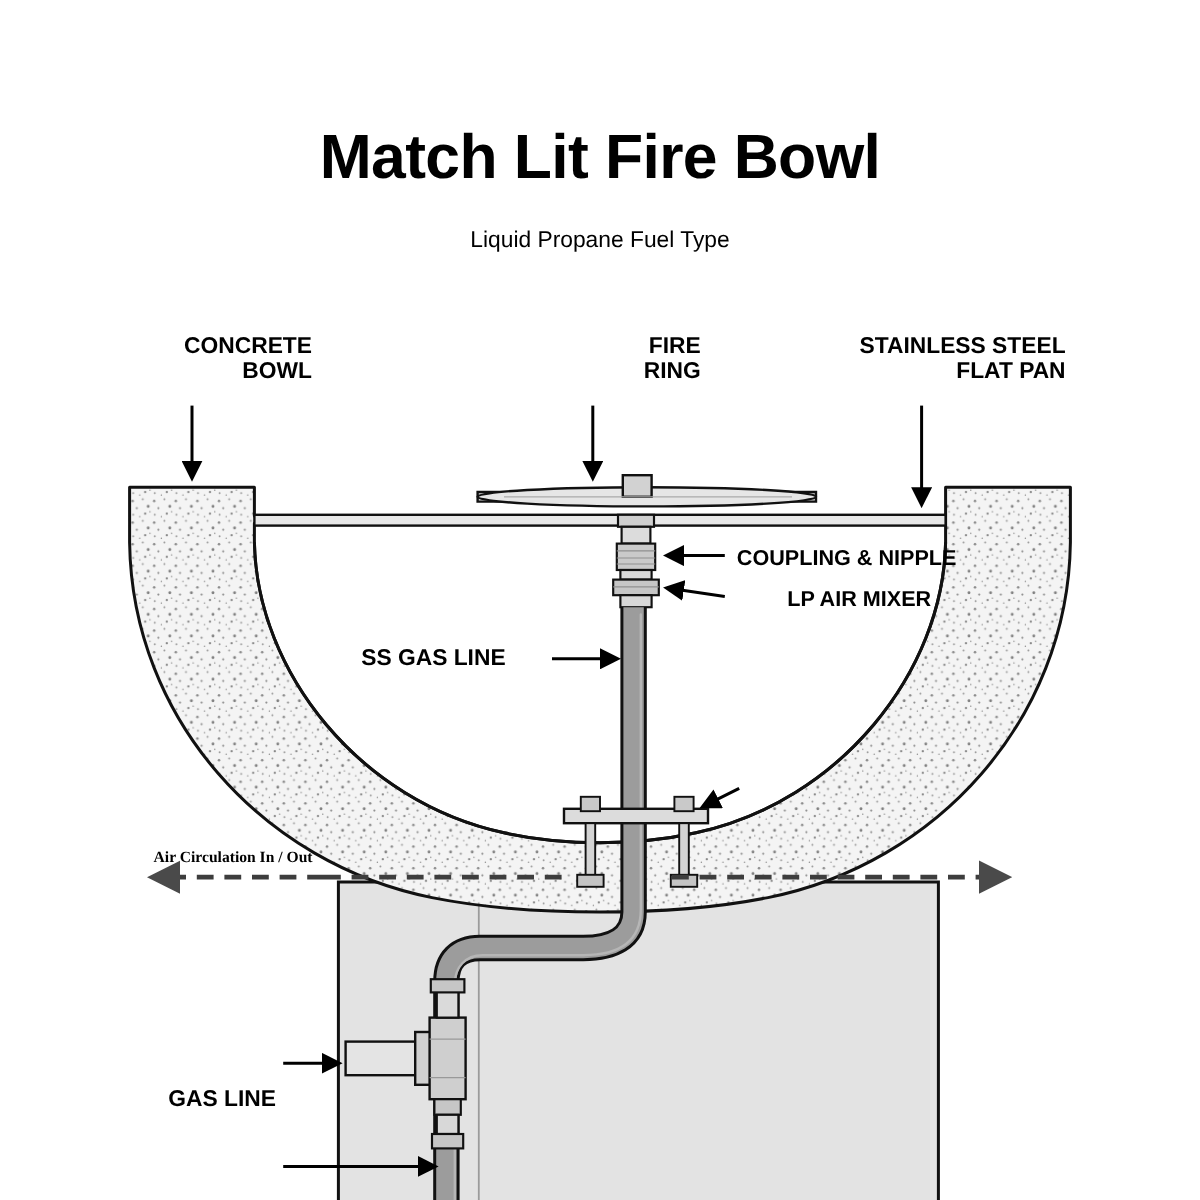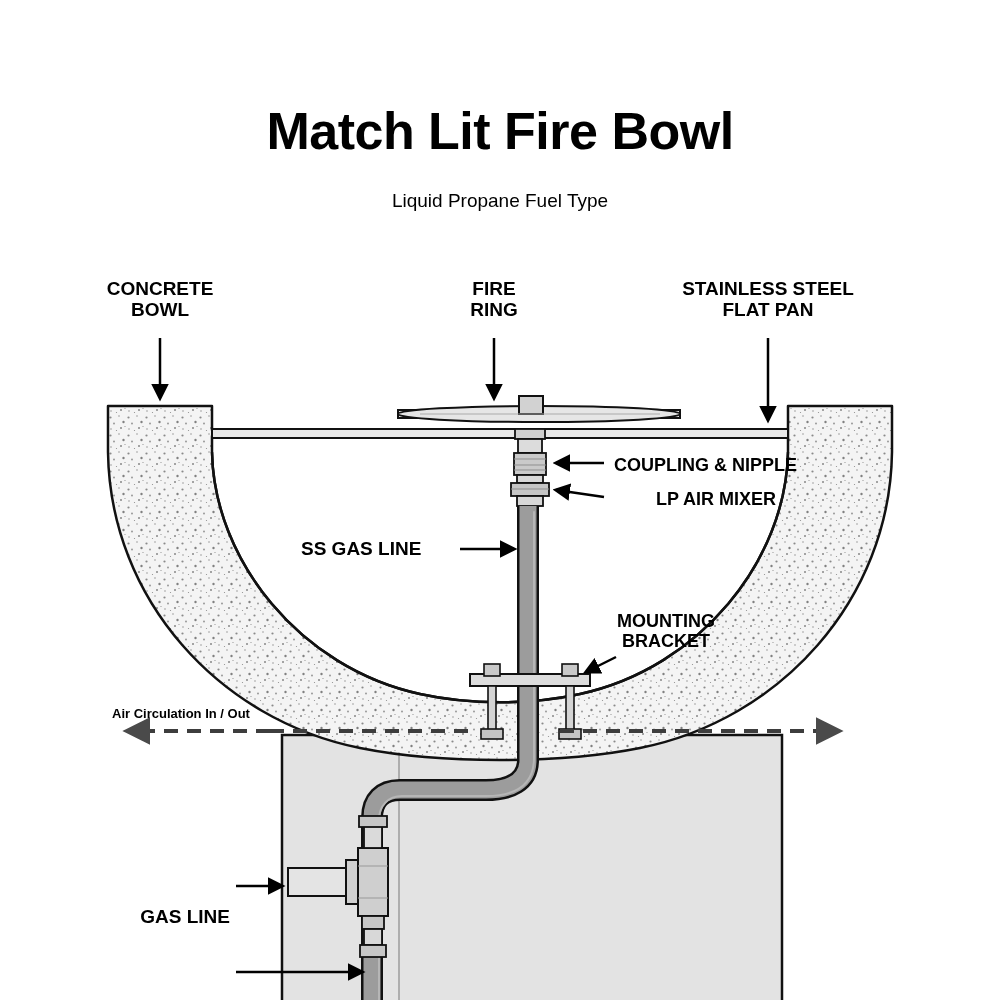--- a/index.html
+++ b/index.html
@@ -49,21 +49,21 @@
   }
   .lbl {
     position: absolute;
     font-weight: bold;
     line-height: 1.12;
     white-space: pre;
   }
   .lbl.big { font-size: 19px; }
   .lbl.mid { font-size: 18px; }
   .lbl.small { font-size: 13px; }
-  .center { text-align: center; }
+  .center { text-align: right; }
   .right { text-align: right; }
 </style>
 </head>
 <body>
 
 <div id="stage">
 
   <div class="title">Match Lit Fire Bowl</div>
   <div class="subtitle">Liquid Propane Fuel Type</div>
 
@@ -212,21 +212,19 @@
 
   <div class="lbl big center" style="left:404px; top:278px; width:180px;">FIRE
 RING</div>
 
   <div class="lbl mid" style="left:614px; top:455px;">COUPLING &amp; NIPPLE</div>
 
   <div class="lbl mid" style="left:656px; top:489px;text-align:right;">LP AIR MIXER</div>
 
   <div class="lbl big" style="left:301px; top:538px;">SS GAS LINE</div>
 
-  <div class="lbl mid center" style="left:596px; top:611px; width:140px;">MOUNTING
-BRACKET</div>
-
-  <div class="lbl small" style="left:112px; top:707px;">Air Circulation In / Out</div>
+
+  <div class="lbl small" style="left:128px; top:707px;font-family:Liberation Serif, serif;">Air Circulation In / Out</div>
 
 
   <div class="lbl big right" style="left:60px; top:906px; width:170px;text-align:right;">GAS LINE</div>
 
 </div>
 
 </body></html>

